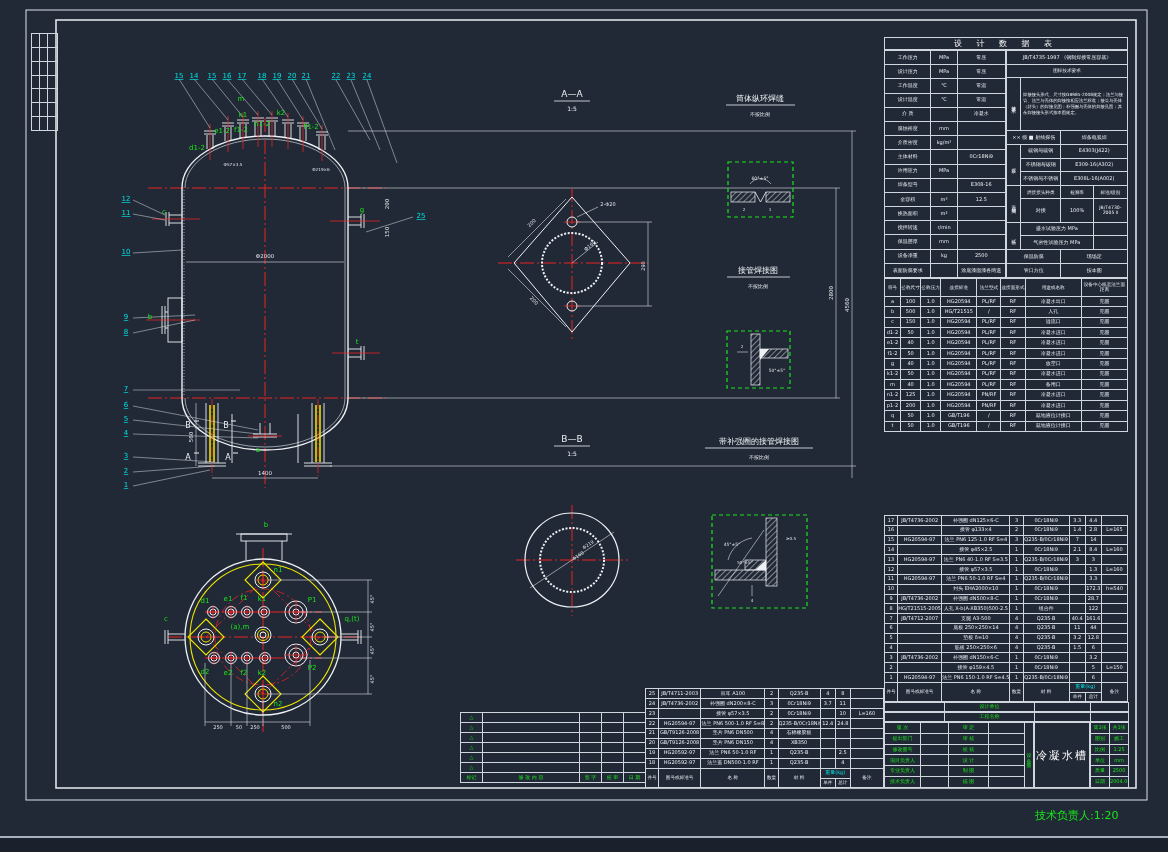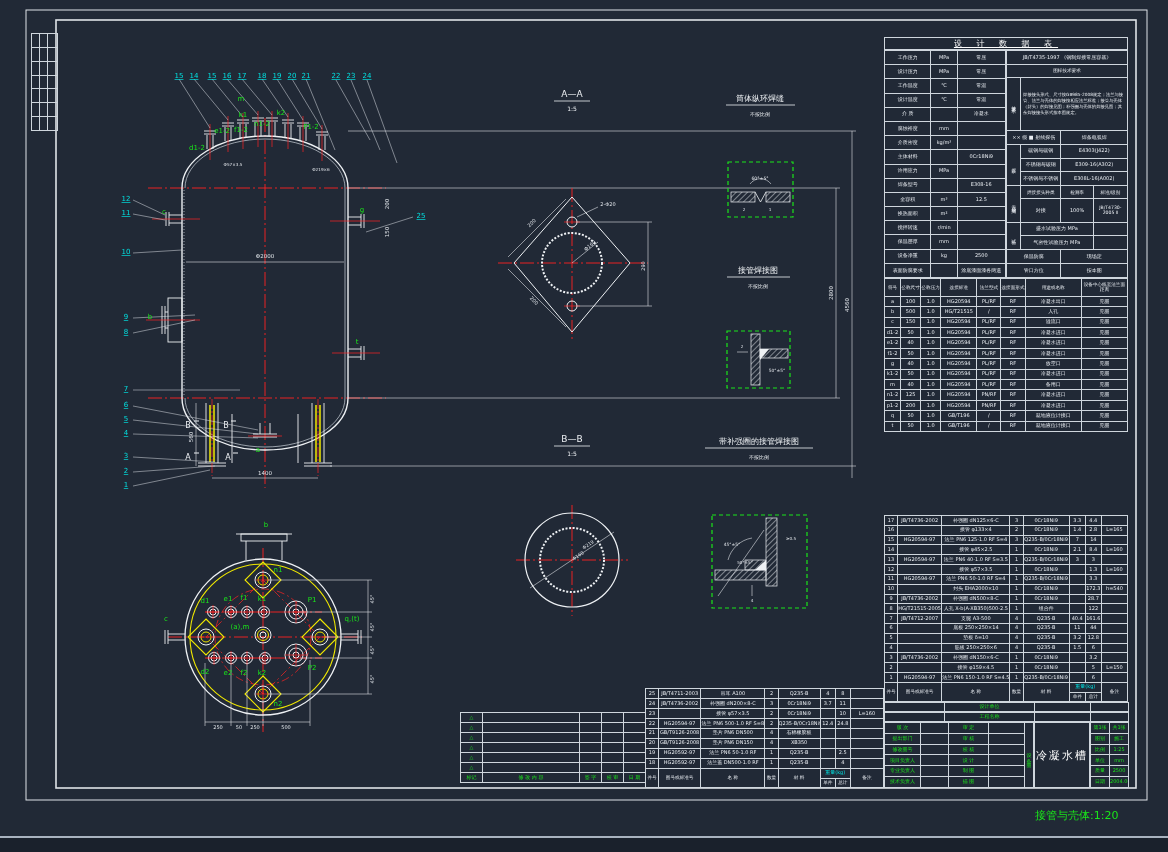--- a/index.html
+++ b/index.html
@@ -13,21 +13,21 @@
   .tbl table{width:100%;height:100%;border-collapse:collapse;table-layout:fixed;}
   .tbl td{border:1px solid #cfd6dd;color:#e9edf2;font-size:5px;line-height:1.15;
           text-align:center;padding:0;white-space:nowrap;overflow:hidden;}
   .tbl .g{color:#1ae51a;}
   .tbl .cy{color:#00e0e0;}
   .tbl .hd{font-size:4.6px;white-space:normal;}
   .tbl .vert{writing-mode:vertical-rl;font-size:4.5px;letter-spacing:1px;}
   .tbl .para{white-space:normal;text-align:left;font-size:4.3px;line-height:1.35;padding:1px 2px;}
   #design-title{position:absolute;left:884px;top:37px;width:244px;height:13px;
     border:1px solid #cfd6dd;color:#fff;font-size:8px;letter-spacing:6px;
-    display:flex;align-items:center;justify-content:center;box-sizing:border-box;text-decoration:underline;}
+    display:flex;align-items:center;justify-content:center;box-sizing:border-box;}
   #tb-title-cell{position:absolute;border:1px solid #cfd6dd;display:flex;align-items:center;
     justify-content:center;color:#fff;font-size:11px;letter-spacing:2px;box-sizing:border-box;}
   #tb-vert-cell{position:absolute;border:1px solid #cfd6dd;display:flex;align-items:center;
     justify-content:center;color:#1ae51a;font-size:5px;writing-mode:vertical-rl;
     letter-spacing:2px;box-sizing:border-box;}
   #plot-note{position:absolute;left:1035px;top:808px;color:#1ae51a;font-size:11px;}
 </style>
 </head>
 <body>
 
@@ -1406,15 +1406,15 @@
           </tr>
           <tr>
             <td class="g">日期</td>
             <td class="g">2004.06</td>
           </tr>
         </tbody>
       </table>
     </div>
 </div>
 
-<div id="plot-note">接管与壳体:1:20</div>
+<div id="plot-note">技术负责人:1:20</div>
 <div id="bottom-strip"></div>
 <div id="below-strip"></div>
 
 </body></html>

